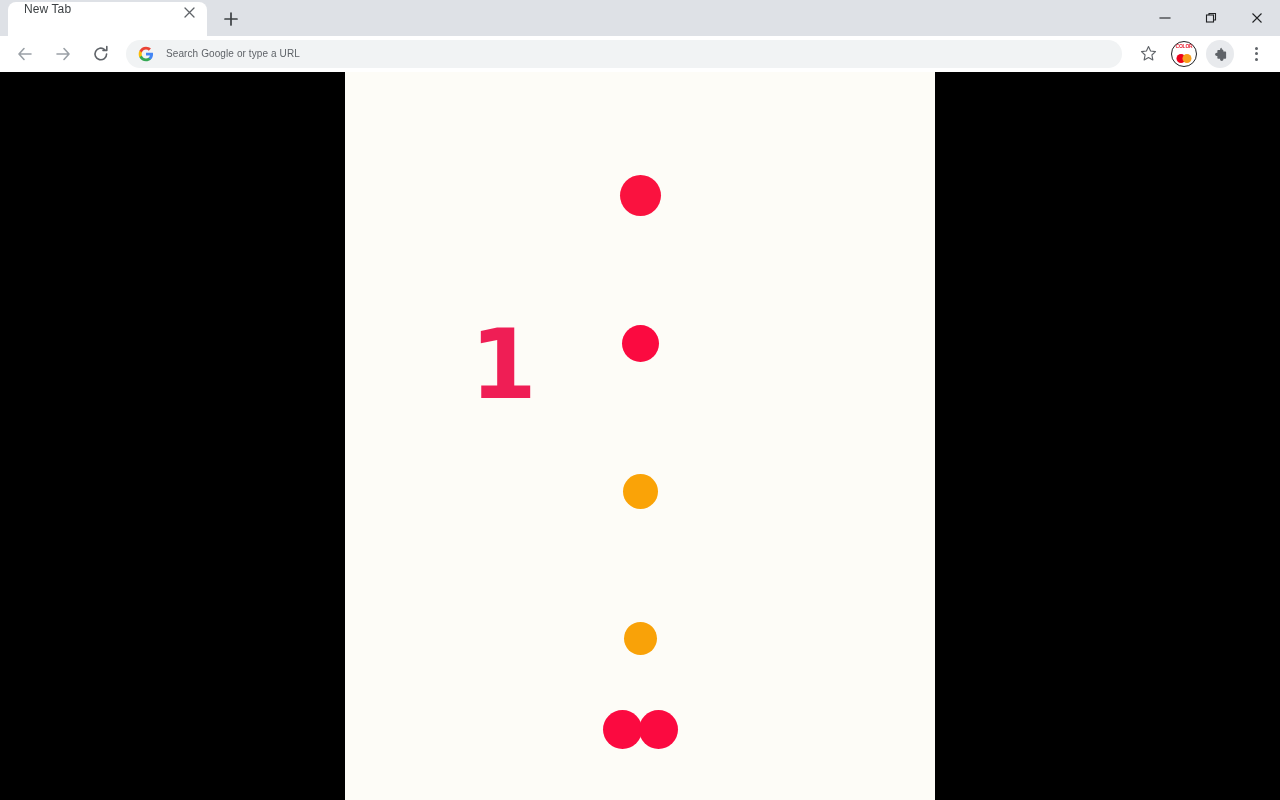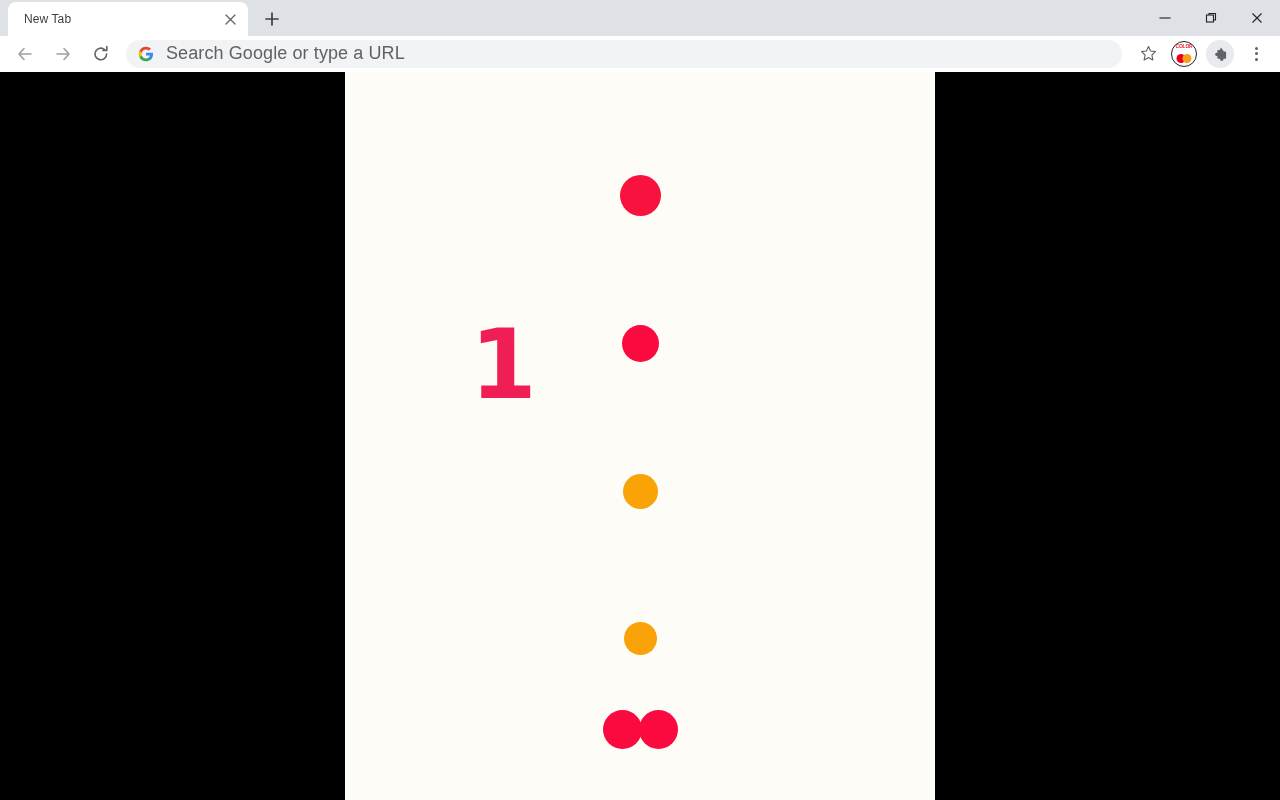--- a/index.html
+++ b/index.html
@@ -35,26 +35,25 @@
     position: relative;
     height: 36px;
     background: #dee1e6;
     display: flex;
     align-items: flex-end;
   }
 
   .tab {
     position: relative;
     margin-left: 8px;
-    width: 240px;
+    width: 199px;
     height: 34px;
     background: #ffffff;
     border-radius: 8px 8px 0 0;
     display: flex;
-    align-items: center;
     padding: 0 8px 0 16px;
   }
 
   .tab-title {
     flex: 1;
     font-size: 12px;
     color: #3c4043;
     white-space: nowrap;
     overflow: hidden;
     text-overflow: ellipsis;
@@ -129,21 +128,21 @@
   }
 
   .omnibox-g {
     width: 16px; height: 16px;
     flex: 0 0 auto;
     margin-right: 12px;
     display: block;
   }
 
   .omnibox-text {
-    font-size: 18px;
+    font-size: 10px;
     color: #5f6368;
     white-space: nowrap;
     letter-spacing: .1px;
   }
 
   .toolbar-right {
     display: flex;
     align-items: center;
     flex: 0 0 auto;
   }

